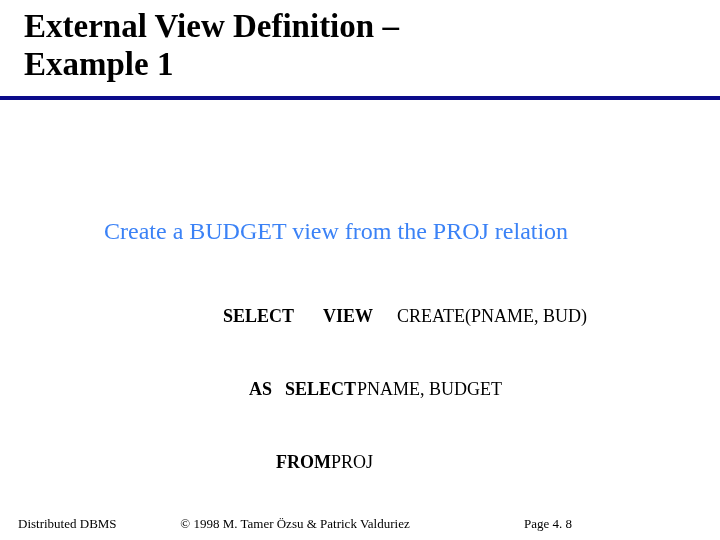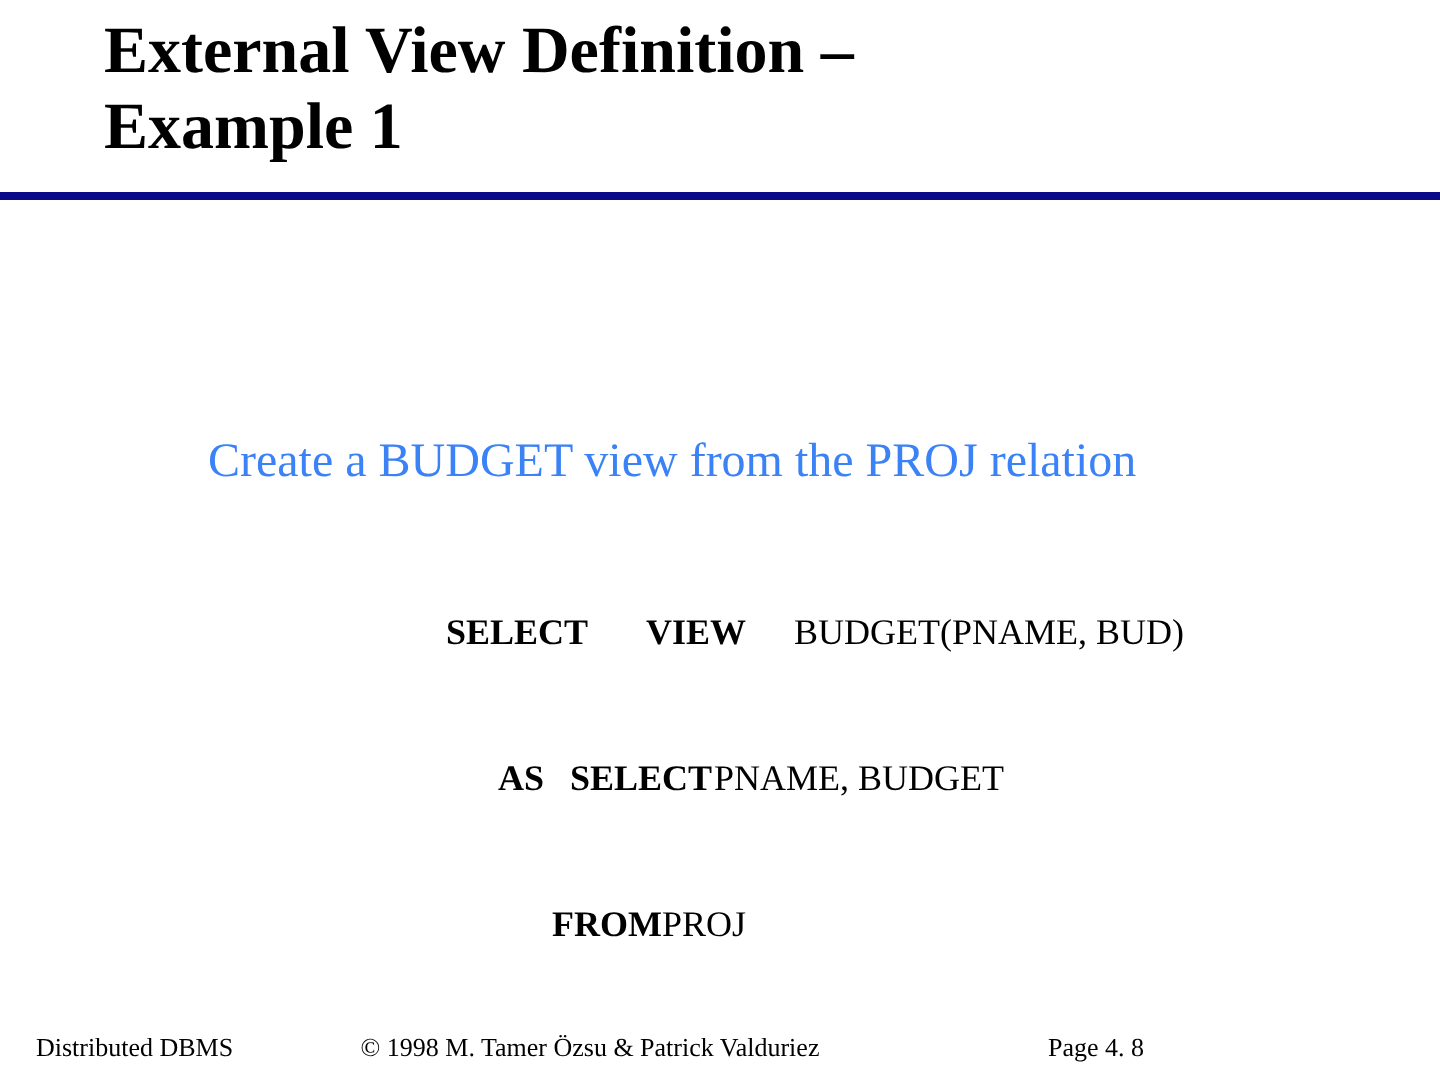--- a/index.html
+++ b/index.html
@@ -19,21 +19,20 @@
     position: relative;
     box-sizing: border-box;
   }
   .title {
     position: absolute;
     left: 24px;
     top: 8px;
     font-size: 33px;
     font-weight: bold;
     line-height: 1.15;
-    margin-left: 28px;
   }
   .rule {
     position: absolute;
     left: 0;
     top: 96px;
     width: 720px;
     height: 0;
     border-top: 4px solid #0b0b8a;
   }
   .subtitle {
@@ -81,21 +80,21 @@
     <span>External View Definition –</span><br>
     <span>Example 1</span>
   </div>
 
   <div class="rule"></div>
 
   <div class="subtitle">Create a BUDGET view from the PROJ relation</div>
 
   <div class="code">
     <div class="row">
-      <span class="kw r1k1">SELECT</span><span class="kw r1k2">VIEW</span><span class="arg">BUDGET(PNAME, BUD)</span>
+      <span class="kw r1k1">SELECT</span><span class="kw r1k2">VIEW</span><span class="arg">CREATE(PNAME, BUD)</span>
     </div>
     <div class="row">
       <span class="r2pad"></span><span class="kw r2k1">AS</span><span class="kw r2k2">SELECT</span><span class="arg">PNAME, BUDGET</span>
     </div>
     <div class="row">
       <span class="r3pad"></span><span class="kw r3k1">FROM</span><span class="arg">PROJ</span>
     </div>
   </div>
 
   <div class="footer">

